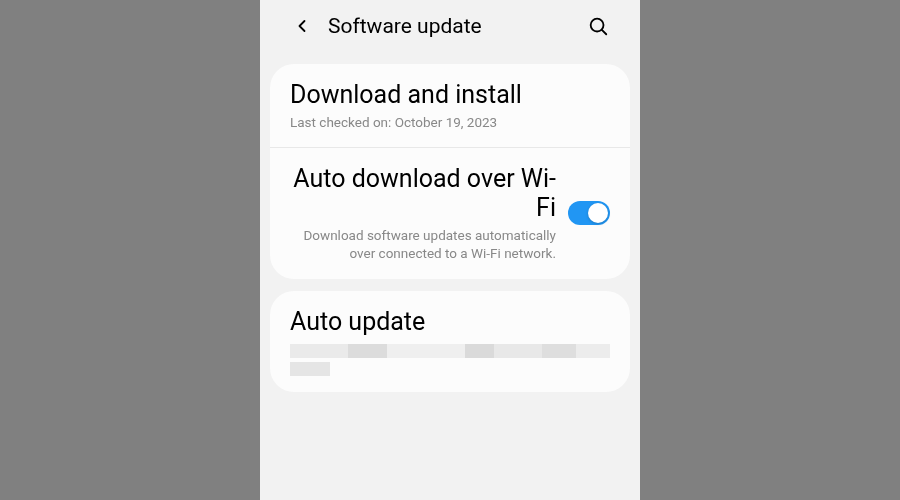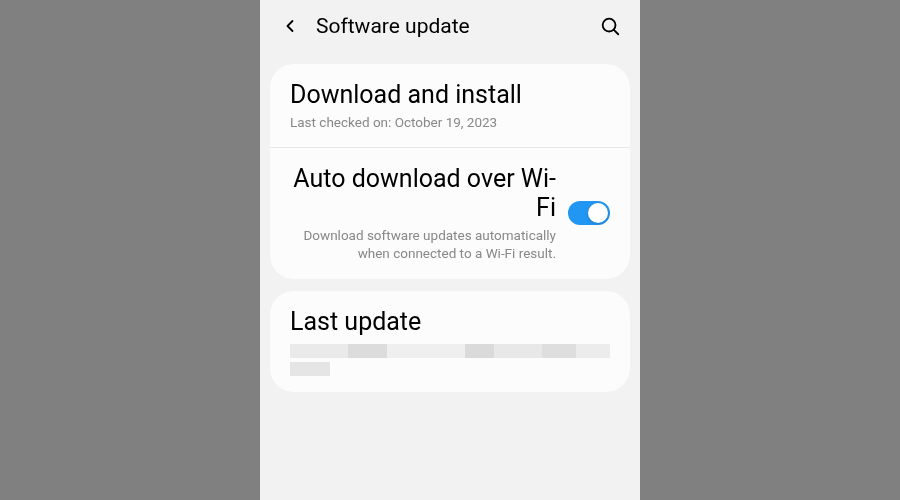--- a/index.html
+++ b/index.html
@@ -19,21 +19,21 @@
     .phone-screen {
       width: 380px;
       height: 500px;
       background: #f2f2f2;
       position: relative;
       overflow: hidden;
     }
     .header {
       display: flex;
       align-items: center;
-      padding: 14px 18px;
+      padding: 14px 30px;
       gap: 14px;
     }
     .back-icon {
       width: 24px;
       height: 24px;
       display: flex;
       align-items: center;
       justify-content: center;
     }
     .back-icon svg {
@@ -150,31 +150,31 @@
   </div>
 
   <div class="card">
     <div class="card-item">
       <div class="item-title">Download and install</div>
       <div class="item-subtitle">Last checked on: October 19, 2023</div>
     </div>
     <div class="card-item toggle-row">
       <div class="text-content">
         <div class="item-title">Auto download over Wi-Fi</div>
-        <div class="item-subtitle">Download software updates automatically when connected to a Wi-Fi result.</div>
+        <div class="item-subtitle">Download software updates automatically over connected to a Wi-Fi network.</div>
       </div>
       <div class="toggle">
         <div class="toggle-knob"></div>
       </div>
     </div>
   </div>
 
   <div class="card">
     <div class="card-item">
-      <div class="item-title">Last update</div>
+      <div class="item-title">Auto update</div>
       <div class="redacted-area">
         <div class="redacted-line1">
           <div class="rb rb1"></div>
           <div class="rb rb2"></div>
           <div class="rb rb3"></div>
           <div class="rb rb4"></div>
           <div class="rb rb5"></div>
           <div class="rb rb6"></div>
           <div class="rb rb7"></div>
         </div>

